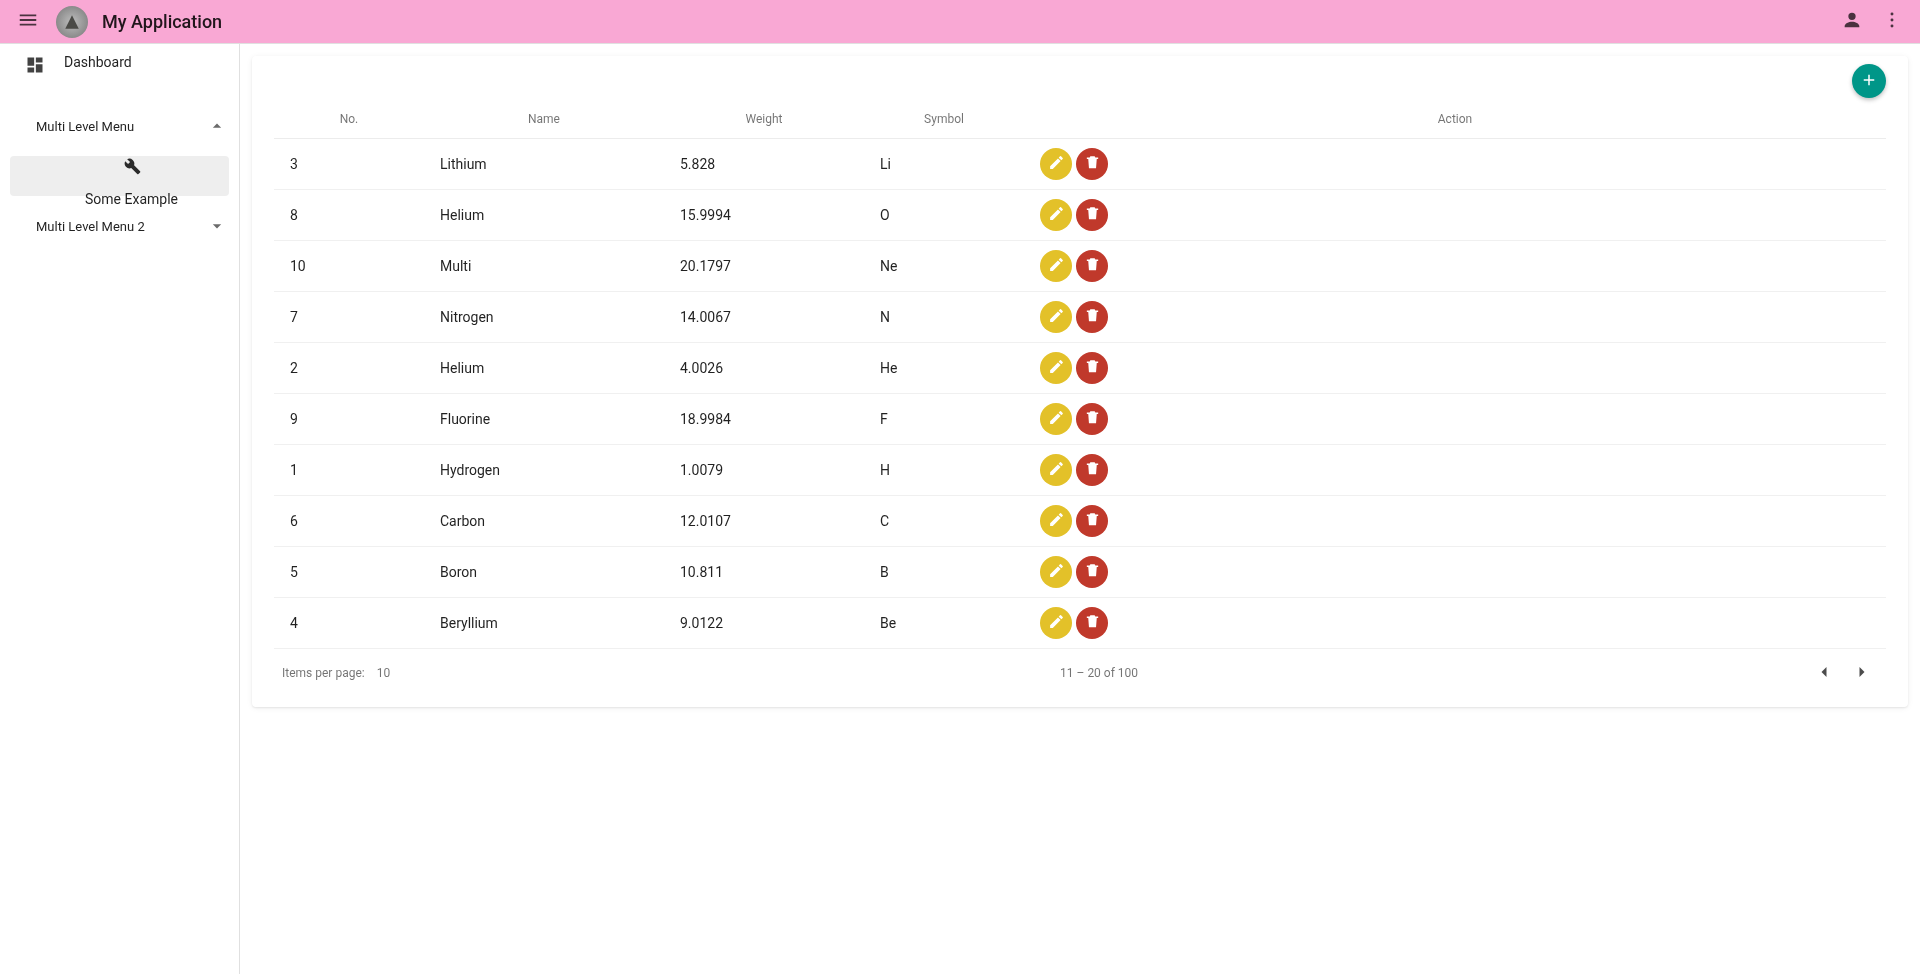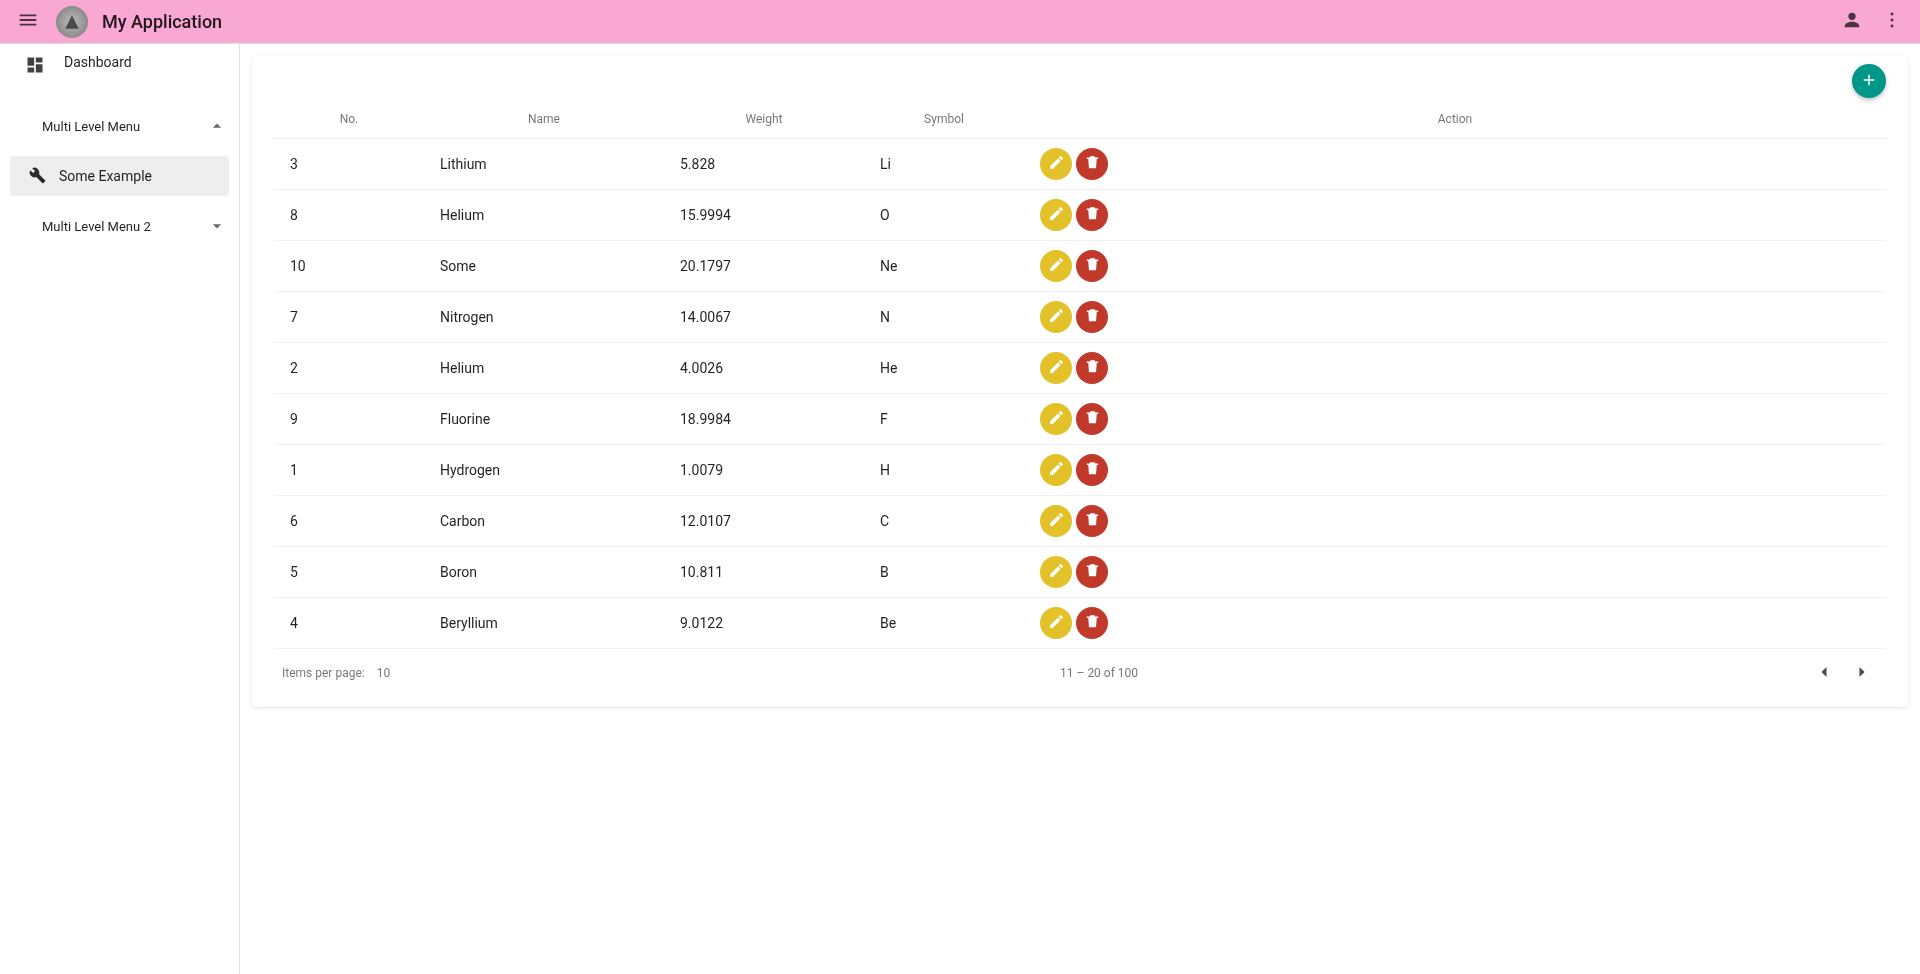--- a/index.html
+++ b/index.html
@@ -50,32 +50,32 @@
   .nav-item {
     display: flex; gap: 18px;
     height: 48px; padding: 0 16px 0 24px;
     font-size: 14px; color: rgba(0,0,0,0.87);
     cursor: pointer;
   }
   .nav-item .nav-icon { width: 22px; height: 22px; display: inline-flex; align-items: center; justify-content: center; }
   .nav-item .nav-icon svg { width: 20px; height: 20px; fill: #424242; }
   .nav-expand {
     display: flex; align-items: center; height: 48px; padding: 0 12px 0 24px;
-    gap: 18px; cursor: pointer; font-size: 13px; color: rgba(0,0,0,0.87);
+    gap: 12px; cursor: pointer; font-size: 13px; color: rgba(0,0,0,0.87);
   }
   .nav-expand .chev { margin-left: auto; display: inline-flex; }
   .nav-expand .chev svg { width: 20px; height: 20px; fill: #6b6b6b; }
   .nav-sub {
     margin: 6px 10px; border-radius: 4px;
   }
   .nav-sub .nav-subitem {
     display: flex; align-items: center; gap: 12px;
-    height: 40px; padding: 0 14px 0 17px;
+    height: 40px; padding: 0 14px 0 38px;
     background: #eeeeee; border-radius: 4px;
-    font-size: 14px; cursor: pointer;
+    font-size: 14px; cursor: pointer; flex-direction: column;
   }
   .nav-sub .nav-subitem svg { width: 20px; height: 20px; fill: #2b2b2b; }
 
   
   .card {
     background: #fff;
     border-radius: 4px;
     box-shadow: 0 1px 2px rgba(0,0,0,0.08), 0 1px 6px rgba(0,0,0,0.06);
     margin: 2px 2px 20px;
   }
@@ -278,21 +278,21 @@
                     <button class="mini-fab delete">
                       <span><svg viewBox="0 0 24 24">
                           <path d="M6 7h12l-1 13H7L6 7zm3-4h6l1 2h4v2H4V5h4l1-2z"></path>
                         </svg></span>
                     </button>
                   </div>
                 </td>
               </tr>
               <tr>
                 <td>10</td>
-                <td>Some</td>
+                <td>Multi</td>
                 <td>20.1797</td>
                 <td>Ne</td>
                 <td>
                   <div class="action-cell">
                     <button class="mini-fab edit">
                       <span><svg viewBox="0 0 24 24">
                           <path d="M3 17.25V21h3.75L17.81 9.94l-3.75-3.75L3 17.25zM20.71 7.04a1 1 0 000-1.41l-2.34-2.34a1 1 0 00-1.41 0l-1.83 1.83 3.75 3.75 1.83-1.83z"></path>
                         </svg></span>
                     </button>
                     <button class="mini-fab delete">

